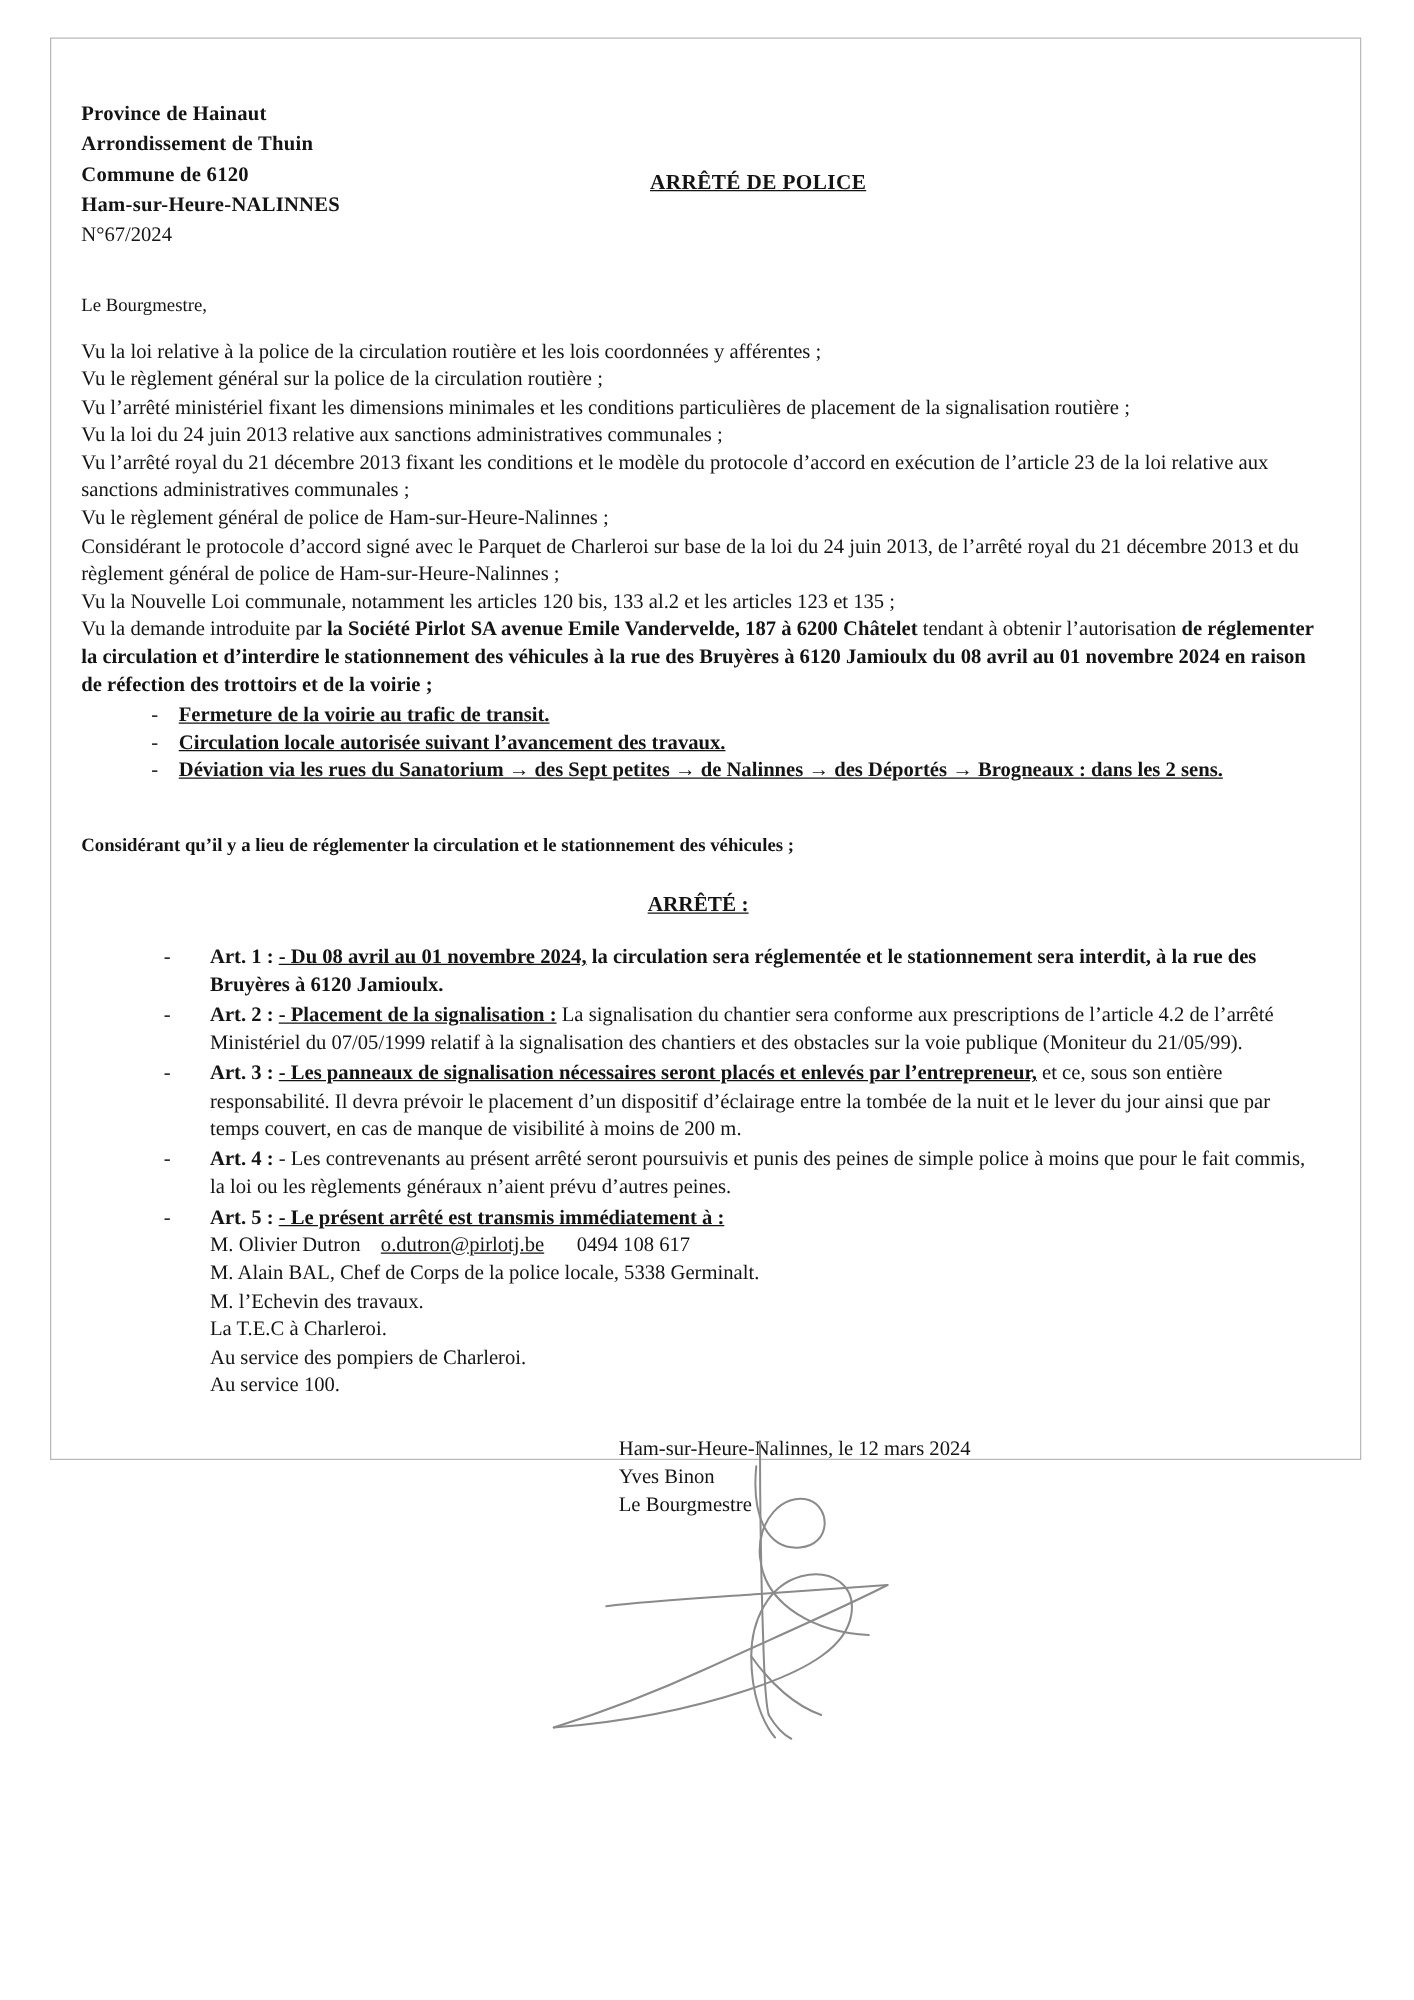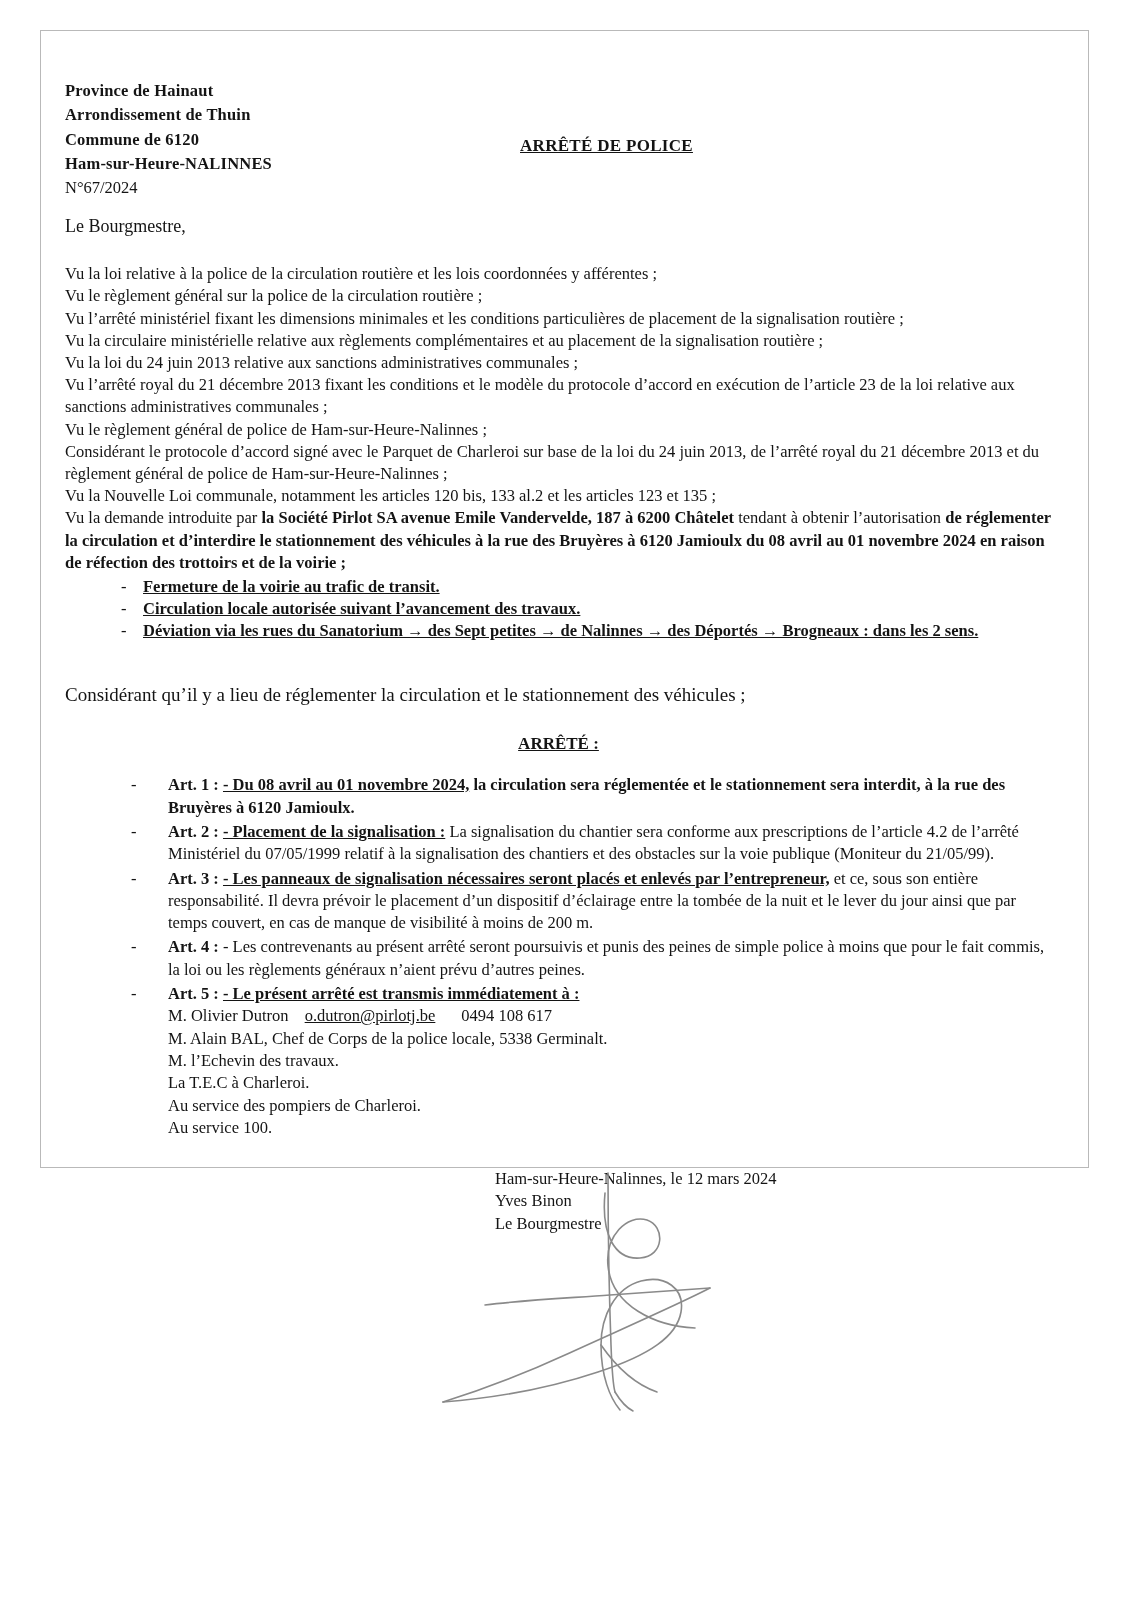--- a/index.html
+++ b/index.html
@@ -52,26 +52,26 @@
     position: absolute;
     left: 455px;
     top: 57px;
     font-weight: bold;
     font-size: 17px;
     text-decoration: underline;
     letter-spacing: 0.3px;
   }
 
   .bourgmestre {
+    margin-top: 37px;
+    font-size: 15px;
+  }
+
+  .vu-block {
     margin-top: 16px;
-    font-size: 18px;
-  }
-
-  .vu-block {
-    margin-top: 26px;
     font-size: 16.5px;
     line-height: 1.345;
   }
   .vu-block p {
     margin: 0;
   }
   .b { font-weight: bold; }
 
   .tiret-list {
     margin: 2px 0 0 0;
@@ -91,21 +91,22 @@
     top: 0;
     font-weight: normal;
   }
   .tiret-list li .u {
     text-decoration: underline;
     text-align: right;
   }
 
   .considerant2 {
     margin-top: 42px;
-    font-size: 19px;
+    font-size: 15px;
+    font-weight: bold;
   }
 
   .arrete-center {
     text-align: center;
     margin-top: 28px;
     font-weight: bold;
     font-size: 17px;
   }
   .arrete-center span {
     text-decoration: underline;
@@ -176,21 +177,20 @@
       </div>
       <div class="arrete-title">ARRÊTÉ DE POLICE</div>
     </div>
 
     <div class="bourgmestre">Le Bourgmestre,</div>
 
     <div class="vu-block">
       <p>Vu la loi relative à la police de la circulation routière et les lois coordonnées y afférentes ;</p>
       <p>Vu le règlement général sur la police de la circulation routière ;</p>
       <p>Vu l’arrêté ministériel fixant les dimensions minimales et les conditions particulières de placement de la signalisation routière ;</p>
-      <p>Vu la circulaire ministérielle relative aux règlements complémentaires et au placement de la signalisation routière ;</p>
       <p>Vu la loi du 24 juin 2013 relative aux sanctions administratives communales ;</p>
       <p>Vu l’arrêté royal du 21 décembre 2013 fixant les conditions et le modèle du protocole d’accord en exécution de l’article 23 de la loi relative aux sanctions administratives communales ;</p>
       <p>Vu le règlement général de police de Ham-sur-Heure-Nalinnes ;</p>
       <p>Considérant le protocole d’accord signé avec le Parquet de Charleroi sur base de la loi du 24 juin 2013, de l’arrêté royal du 21 décembre 2013 et du règlement général de police de Ham-sur-Heure-Nalinnes ;</p>
       <p>Vu la Nouvelle Loi communale, notamment les articles 120 bis, 133 al.2 et les articles 123 et 135 ;</p>
       <p><span>Vu la demande introduite par </span><span class="b">la Société Pirlot SA avenue Emile Vandervelde, 187 à 6200 Châtelet</span><span> tendant à obtenir l’autorisation </span><span class="b">de réglementer la circulation et d’interdire le stationnement des véhicules à la rue des Bruyères à 6120 Jamioulx du 08 avril au 01 novembre 2024 en raison de réfection des trottoirs et de la voirie ;</span></p>
     </div>
 
     <ul class="tiret-list">
       <li><span class="dash">-</span><span class="u">Fermeture de la voirie au trafic de transit.</span></li>

